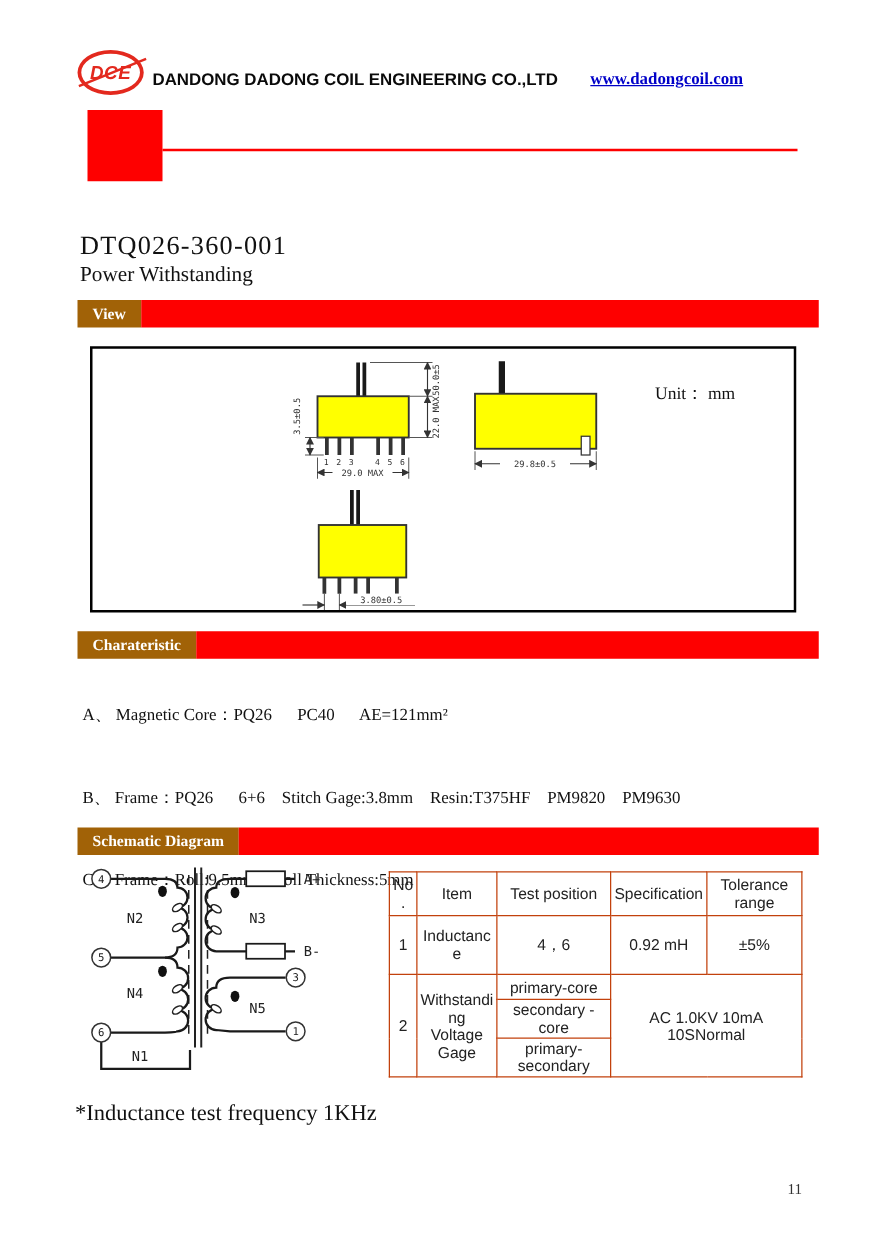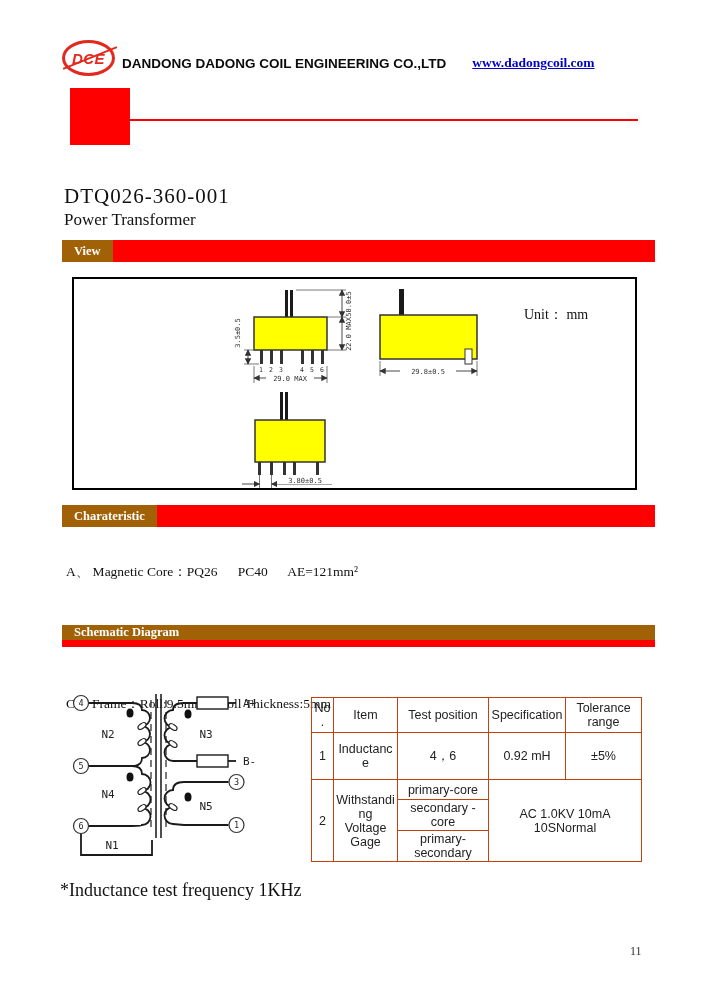--- a/index.html
+++ b/index.html
@@ -25,21 +25,21 @@
 
   
   .part-number{position:absolute;left:64px;top:184px;font-size:21px;letter-spacing:1px;}
   .product-name{position:absolute;left:64px;top:210px;font-size:17px;}
 
   
   .banner{position:absolute;left:62px;width:593px;height:22px;display:flex;}
   .banner .label{background:#a16207;color:#fff;font-weight:bold;font-size:12.5px;
         padding:0 12px;display:flex;align-items:center;white-space:nowrap;}
   .banner .rest{flex:1;background:#FE0000;}
-  #banner-view{top:240px;} #banner-char{top:505px;} #banner-sch{top:625px;flex-direction:column;}
+  #banner-view{top:240px;} #banner-char{top:505px;} #banner-sch{top:662px;}
 
   
   .drawing-box{position:absolute;left:72px;top:277px;width:561px;height:209px;border:2px solid #000;}
   .unit{position:absolute;left:450px;top:27px;font-size:14px;}
   .drawing-box svg{position:absolute;left:0;top:0;}
   .dim{font-family:"DejaVu Sans Mono",monospace;font-size:7px;fill:#333;}
   .pinnum{font-family:"DejaVu Sans Mono",monospace;font-size:6.5px;fill:#333;}
 
   
   .char-lines{position:absolute;left:66px;top:531px;font-size:13.5px;white-space:pre-wrap;}
@@ -76,21 +76,21 @@
       <span class="logo-slash"></span>
     </span>
     <span class="company">DANDONG DADONG COIL ENGINEERING CO.,LTD</span>
     <a class="website" href="#">www.dadongcoil.com</a>
   </div>
 
   <div class="red-block"></div>
   <div class="red-line"></div>
 
   <div class="part-number">DTQ026-360-001</div>
-  <div class="product-name">Power Transformer</div>
+  <div class="product-name">Power Withstanding</div>
 
   <div class="banner" id="banner-view">
     <span class="label">View</span>
     <span class="rest"></span>
   </div>
 
   <div class="drawing-box">
     <svg width="561" height="209" viewBox="0 0 561 209">
       <defs>
         <marker id="arw" viewBox="0 0 10 10" refX="9" refY="5" markerWidth="7" markerHeight="7" orient="auto-start-reverse">

